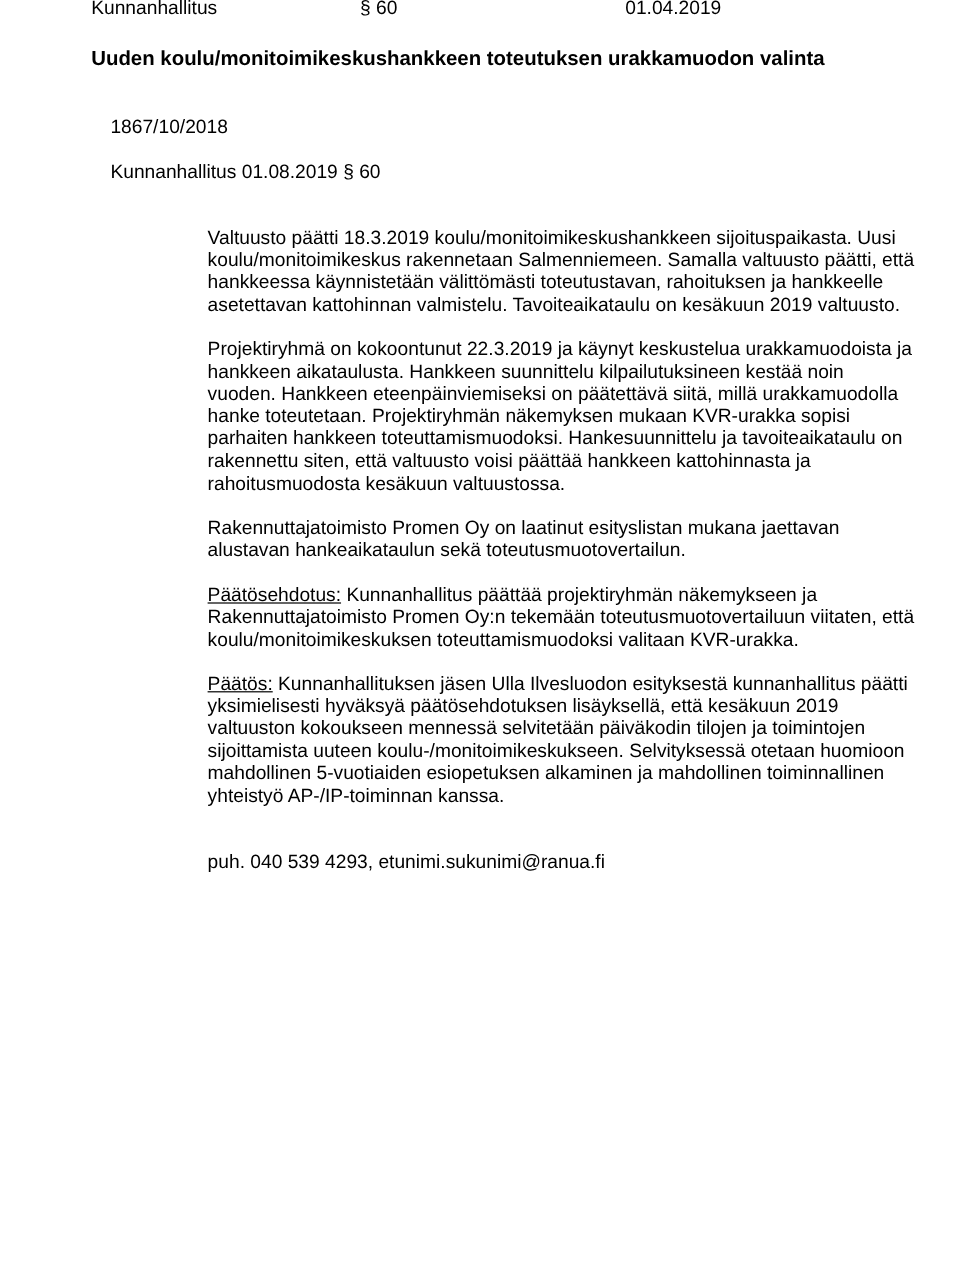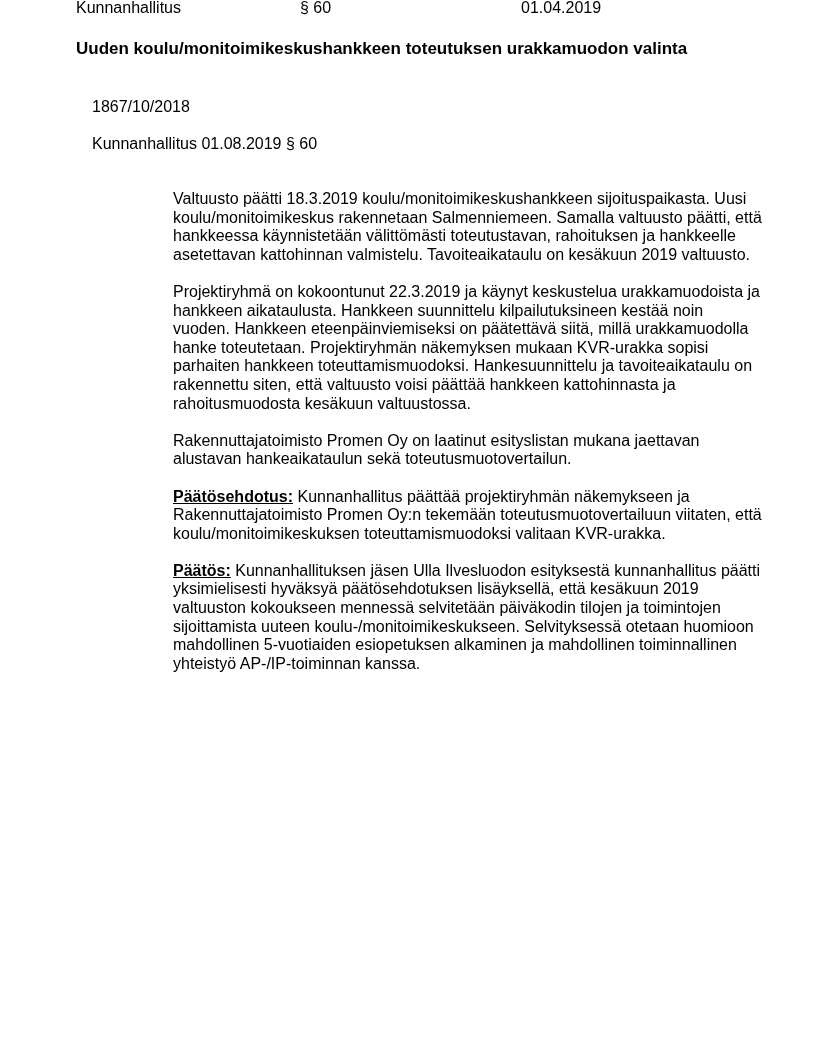--- a/index.html
+++ b/index.html
@@ -16,21 +16,21 @@
     font-size: 17px; font-weight: bold; line-height: 23px;
   }
   .meta { position: absolute; left: 92px; font-size: 16px; line-height: 20px; }
   #diary { top: 97px; }
   #meeting { top: 134px; }
   .body {
     position: absolute; left: 163px; top: 190px; width: 590px;
     font-size: 16px; line-height: 18.6px; margin-left: 10px;
   }
   .body p { margin: 0 0 18.6px 0; }
-  .body .lbl { font-weight: bold; text-decoration: underline; text-align: center; }
+  .body .lbl { font-weight: normal; text-decoration: underline; text-align: center; }
   .contact { margin-top: 37px; }
   .contact div { line-height: 18.6px; }
 </style>
 </head>
 <body>
 
 <div>
   <span id="hdr-org" class="hdr">Kunnanhallitus</span>
   <span id="hdr-sec" class="hdr">§ 60</span>
   <span id="hdr-date" class="hdr">01.04.2019</span>
@@ -41,14 +41,15 @@
 <div id="diary" class="meta">1867/10/2018</div>
 <div id="meeting" class="meta">Kunnanhallitus 01.08.2019 § 60</div>
 
 <div class="body">
   <p>Valtuusto päätti 18.3.2019 koulu/monitoimikeskushankkeen sijoituspaikasta. Uusi koulu/monitoimikeskus rakennetaan Salmenniemeen. Samalla valtuusto päätti, että hankkeessa käynnistetään välittömästi toteutustavan, rahoituksen ja hankkeelle asetettavan kattohinnan valmistelu. Tavoiteaikataulu on kesäkuun 2019 valtuusto.</p>
   <p>Projektiryhmä on kokoontunut 22.3.2019 ja käynyt keskustelua urakkamuodoista ja hankkeen aikataulusta. Hankkeen suunnittelu kilpailutuksineen kestää noin vuoden. Hankkeen eteenpäinviemiseksi on päätettävä siitä, millä urakkamuodolla hanke toteutetaan. Projektiryhmän näkemyksen mukaan KVR-urakka sopisi parhaiten hankkeen toteuttamismuodoksi. Hankesuunnittelu ja tavoiteaikataulu on rakennettu siten, että valtuusto voisi päättää hankkeen kattohinnasta ja rahoitusmuodosta kesäkuun valtuustossa.</p>
   <p>Rakennuttajatoimisto Promen Oy on laatinut esityslistan mukana jaettavan alustavan hankeaikataulun sekä toteutusmuotovertailun.</p>
   <p><span class="lbl">Päätösehdotus:</span><span> Kunnanhallitus päättää projektiryhmän näkemykseen ja Rakennuttajatoimisto Promen Oy:n tekemään toteutusmuotovertailuun viitaten, että koulu/monitoimikeskuksen toteuttamismuodoksi valitaan KVR-urakka.</span></p>
   <p><span class="lbl">Päätös:</span><span> Kunnanhallituksen jäsen Ulla Ilvesluodon esityksestä kunnanhallitus päätti yksimielisesti hyväksyä päätösehdotuksen lisäyksellä, että kesäkuun 2019 valtuuston kokoukseen mennessä selvitetään päiväkodin tilojen ja toimintojen sijoittamista uuteen koulu-/monitoimikeskukseen. Selvityksessä otetaan huomioon mahdollinen 5-vuotiaiden esiopetuksen alkaminen ja mahdollinen toi­minnallinen yhteistyö AP-/IP-toiminnan kanssa.</span></p>
   <div class="contact">
+    <div>puh. 040 539 4293, etunimi.sukunimi@ranua.fi</div>
   </div>
 </div>
 
 </body></html>

